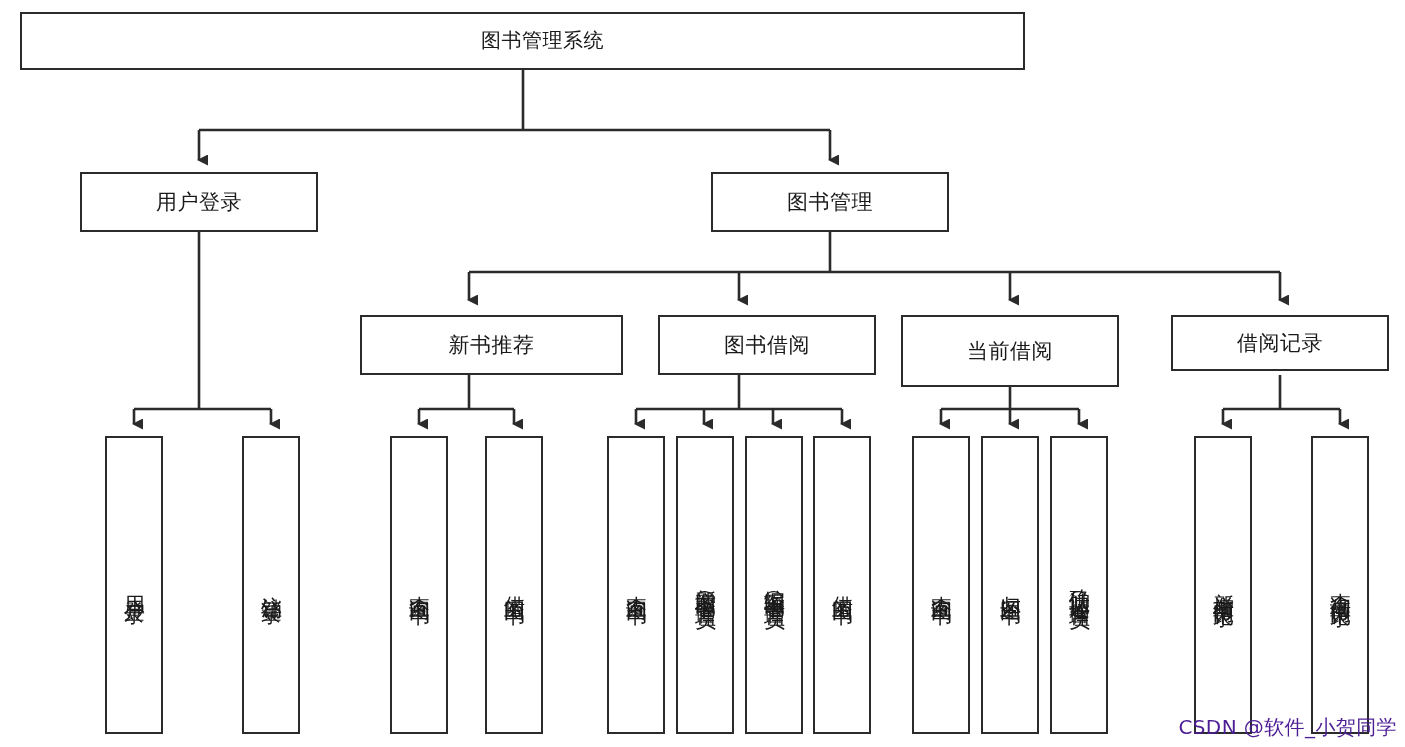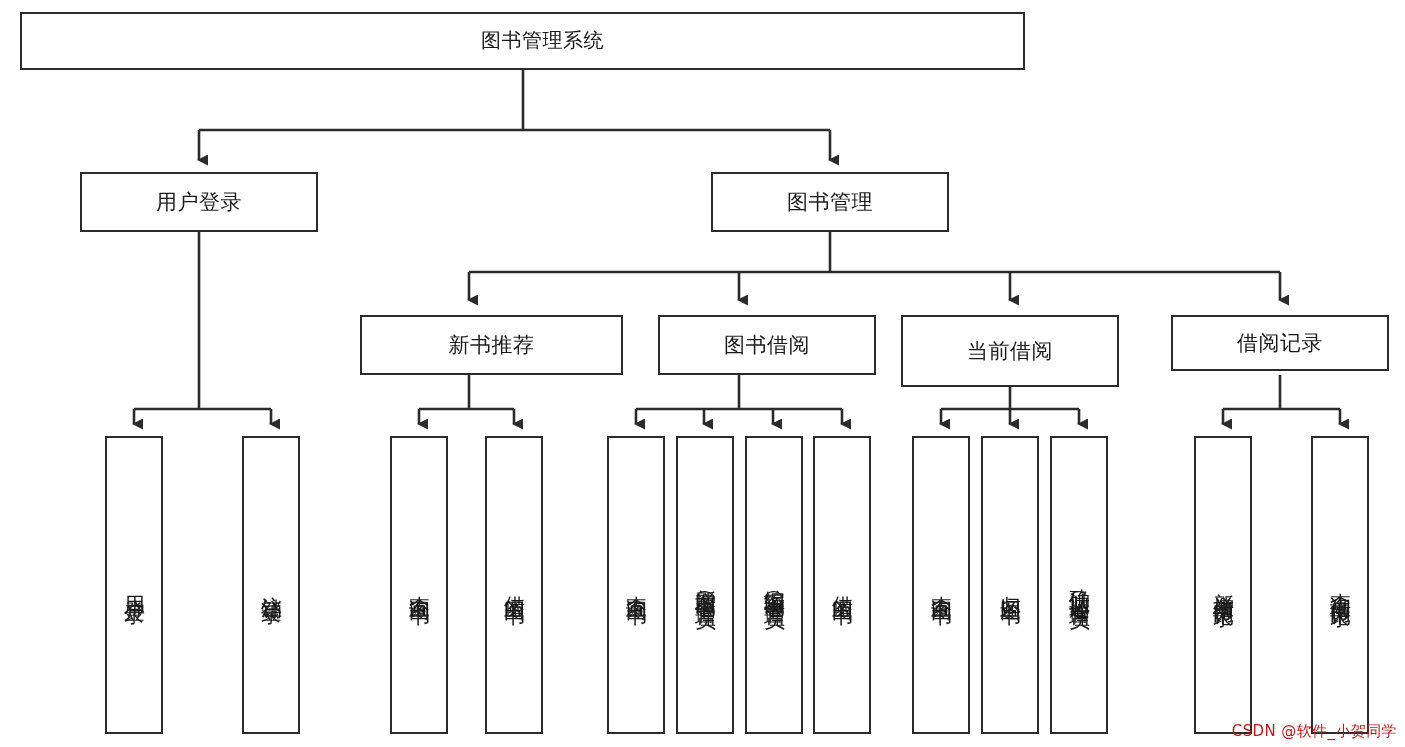--- a/index.html
+++ b/index.html
@@ -57,22 +57,22 @@
     font-size: 21px;
     letter-spacing: 3px;
     line-height: 1;
     max-height: 278px;
   }
   #node-root .label { font-size: 20px; margin-left: 40px; }
   .watermark {
     position: absolute;
     right: 8px;
     bottom: 6px;
-    font-size: 15px;
-    color: #b91c1c;
+    font-size: 20px;
+    color: #4c1d95;
     letter-spacing: 0.4px;
     white-space: nowrap;
   }
 </style>
 </head>
 <body>
 
 <div id="diagram-root">
 
   <svg class="edges" viewBox="0 0 1405 747">

